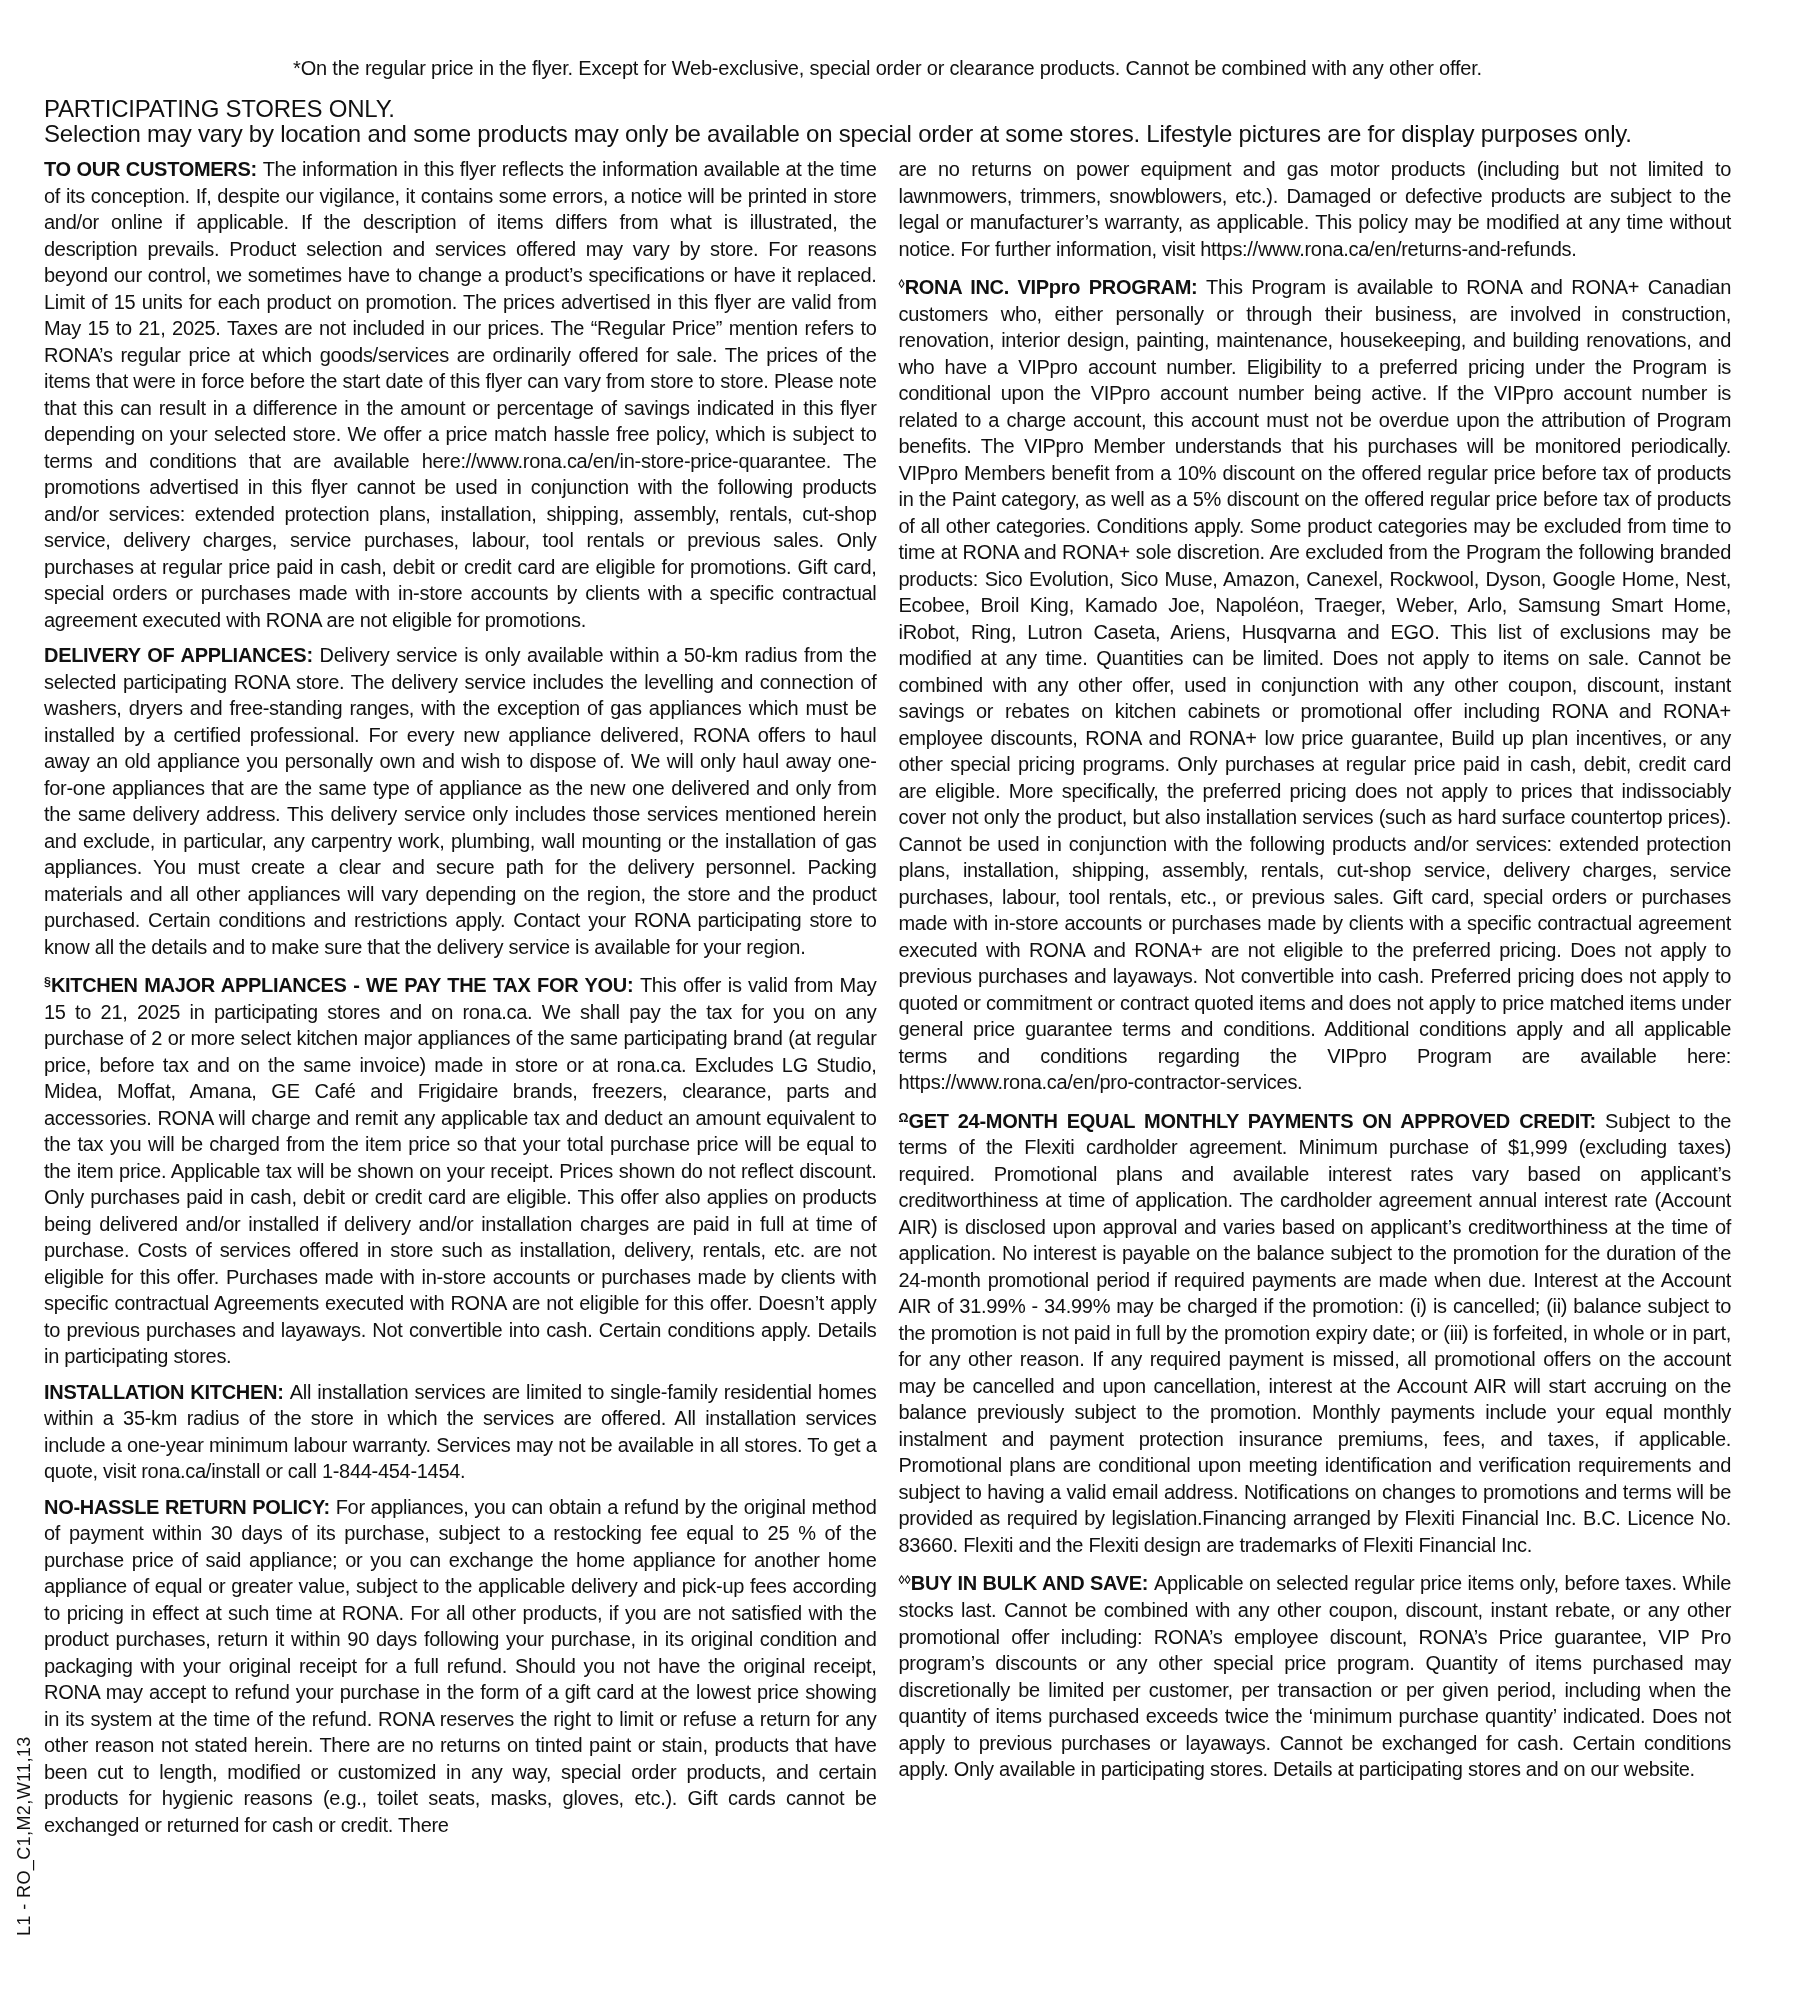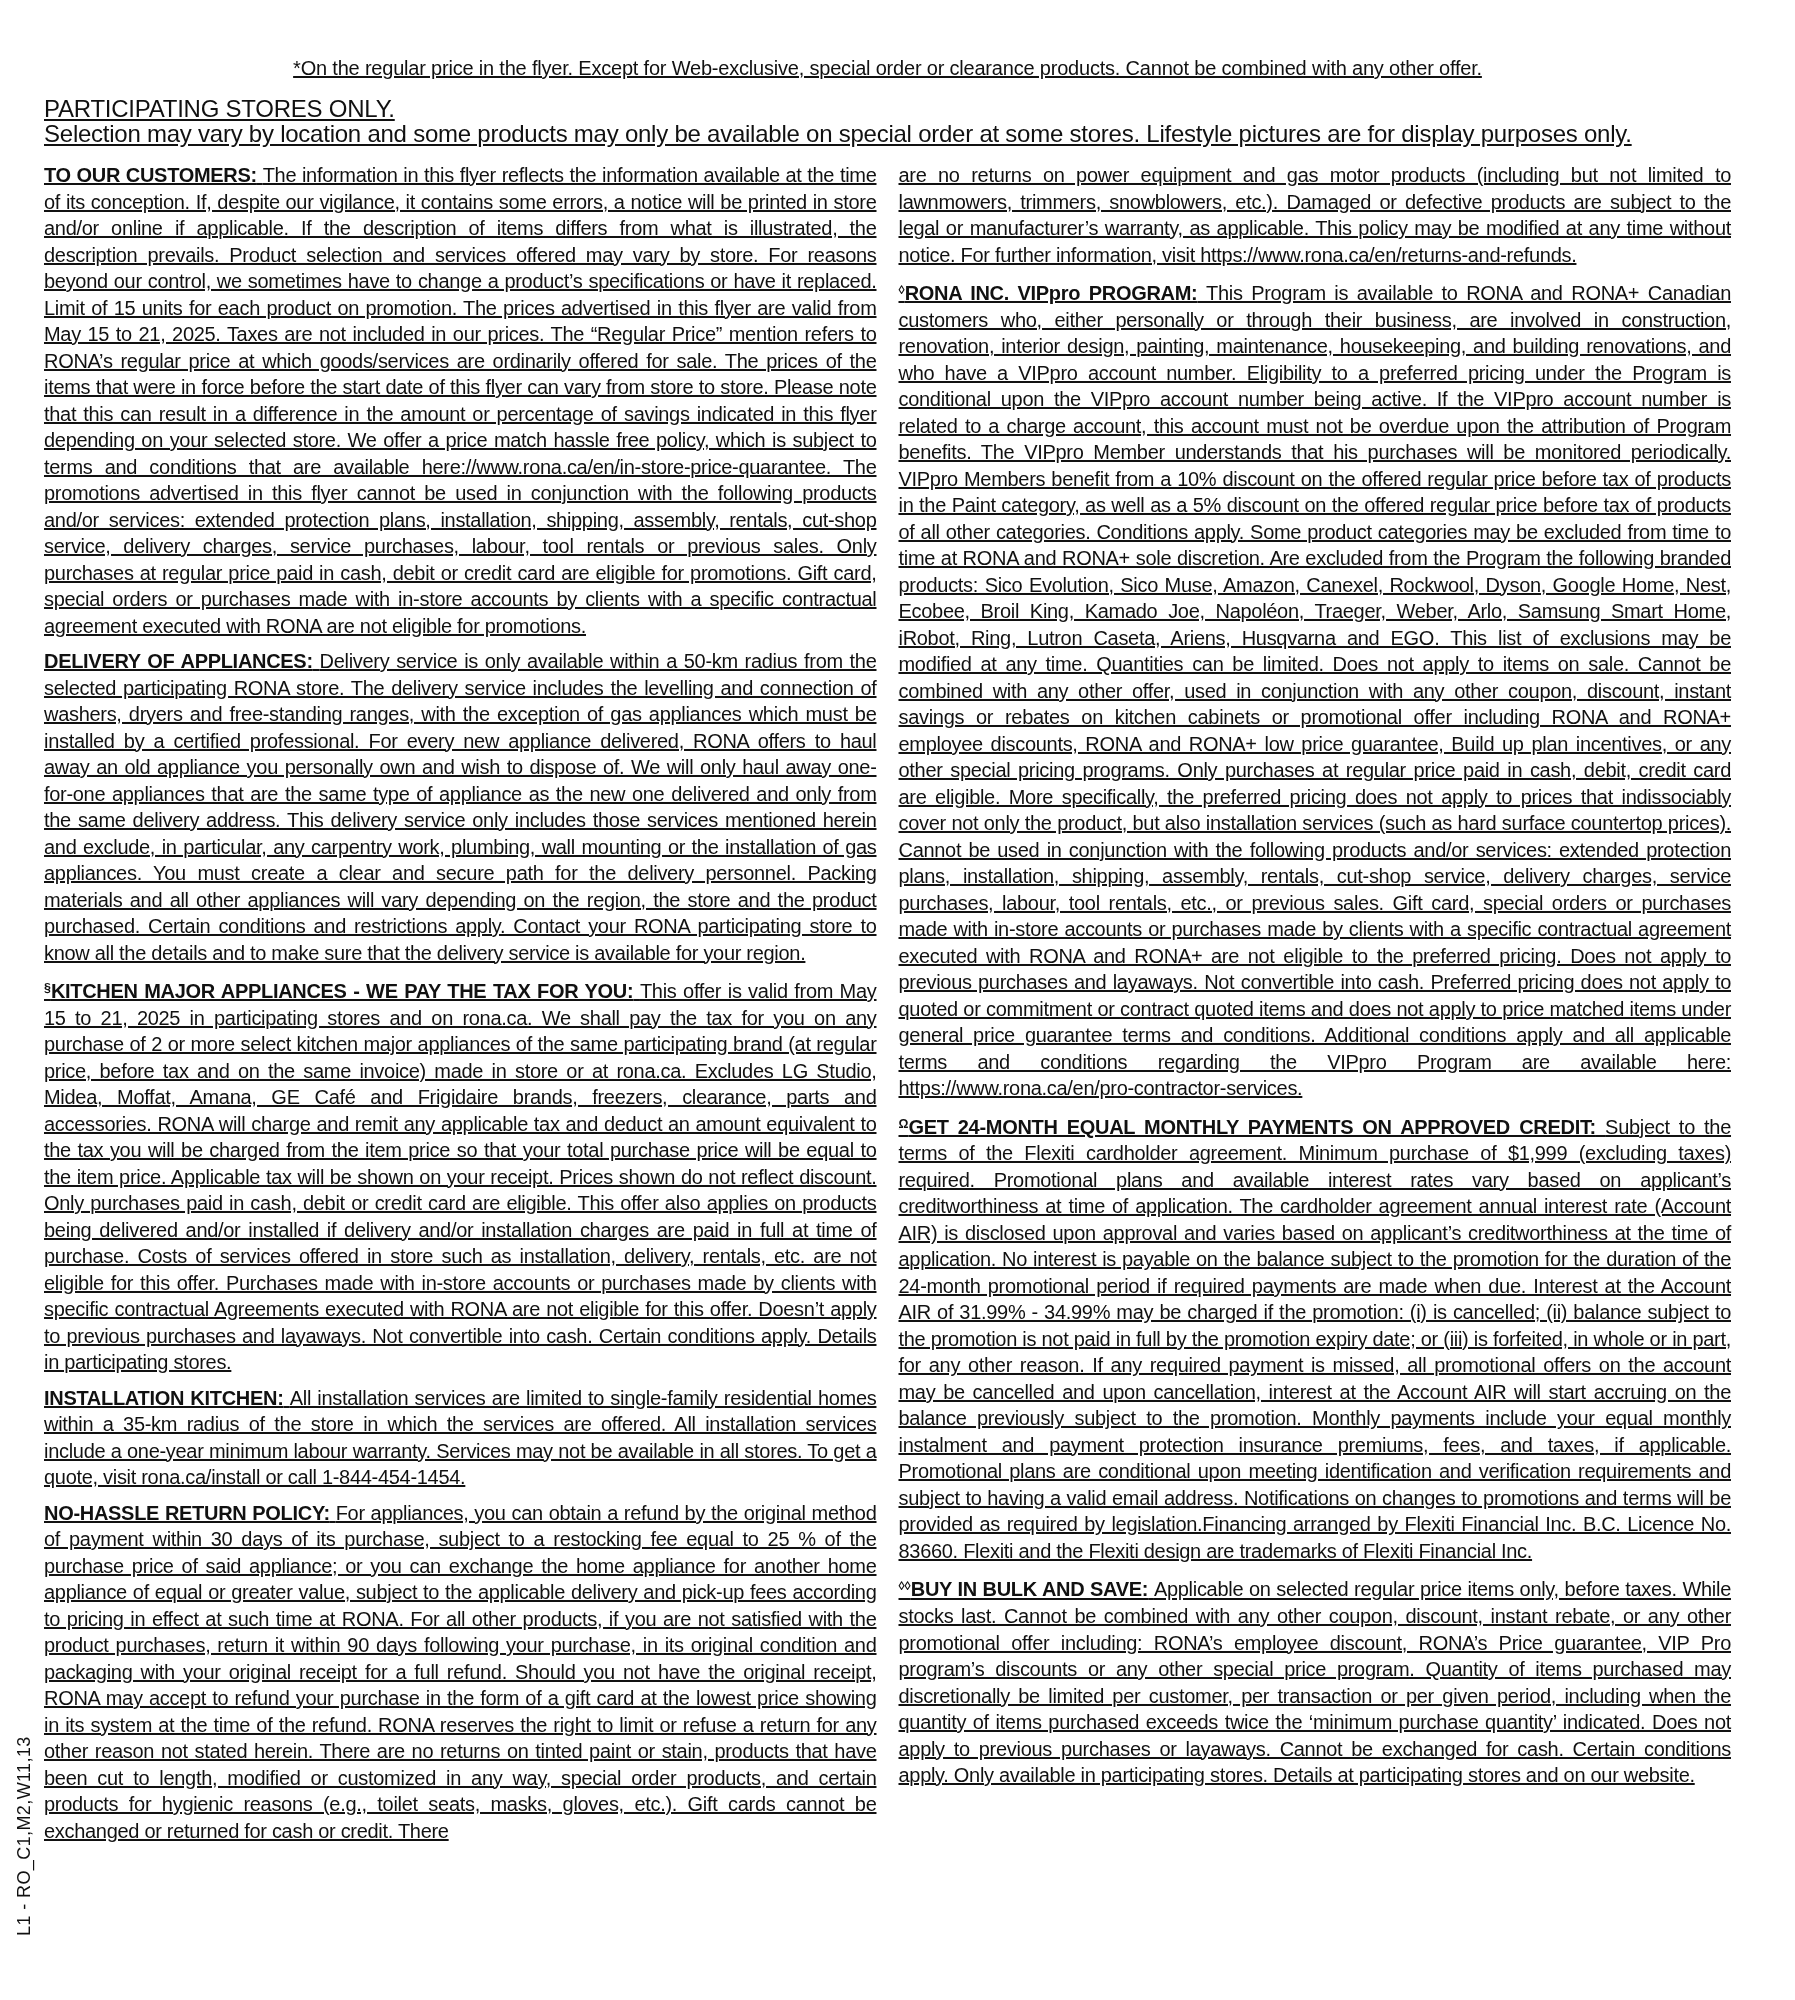--- a/index.html
+++ b/index.html
@@ -3,29 +3,29 @@
 <meta charset="utf-8">
 <style>
   html, body { margin:0; padding:0; }
   body {
     width:1795px; height:2000px;
     background:#ffffff; color:#111;
     font-family:"Liberation Sans", sans-serif;
     overflow:hidden; position:relative;
     -webkit-font-smoothing:antialiased;
   }
-  .content { padding:56px 64px 0 44px;text-decoration:underline; }
+  .content { padding:56px 64px 0 44px; }
   .offer-note {
     text-align:center; font-size:20px; line-height:24px;
     letter-spacing:-0.01em; margin:0 0 16px 0;
   }
   .store-line {
     font-size:24px; line-height:25px; letter-spacing:-0.01em; margin:0;
   }
-  .cols { display:flex; gap:22px; margin-top:16px; }
+  .cols { display:flex; gap:22px; margin-top:10px; }
   .col { flex:1 1 0; font-size:20px; line-height:26.5px; letter-spacing:-0.015em; }
   p.sec { margin:0 0 9px 0; text-align:justify; }
   p.sec:last-child { margin-bottom:0; }
   p.sec strong { font-weight:bold; }
   p.sec strong::after { content:" "; }
   p.sec strong:empty { display:none; }
   sup.mark { font-size:0.62em; vertical-align:0.5em; font-weight:bold; letter-spacing:0; }
   sup.mark:empty { display:none; }
   .vert-code {
     position:absolute; left:14px; top:1620px; height:316px;

